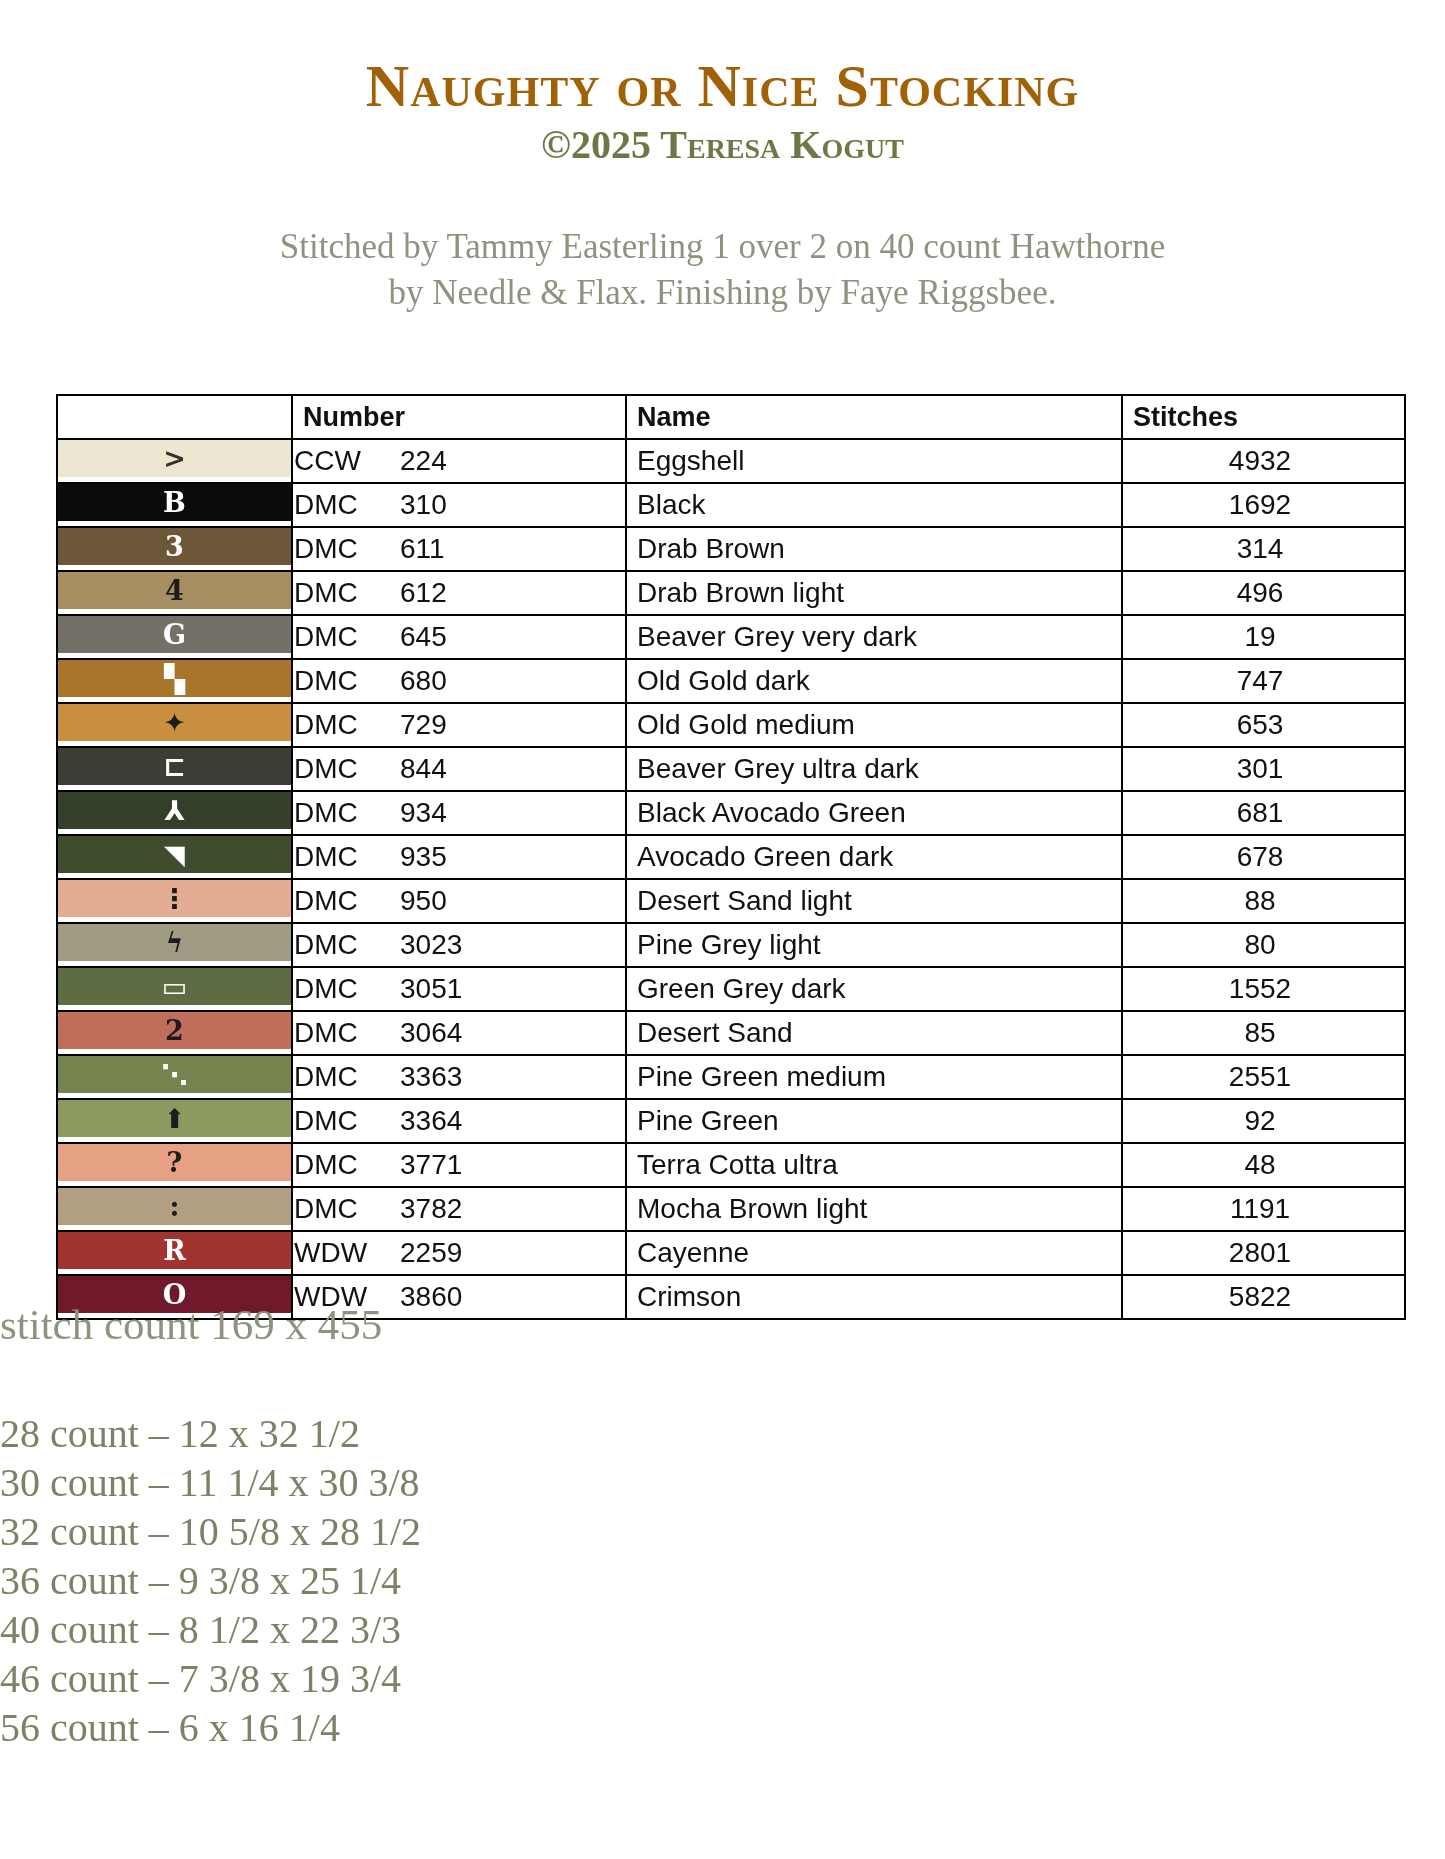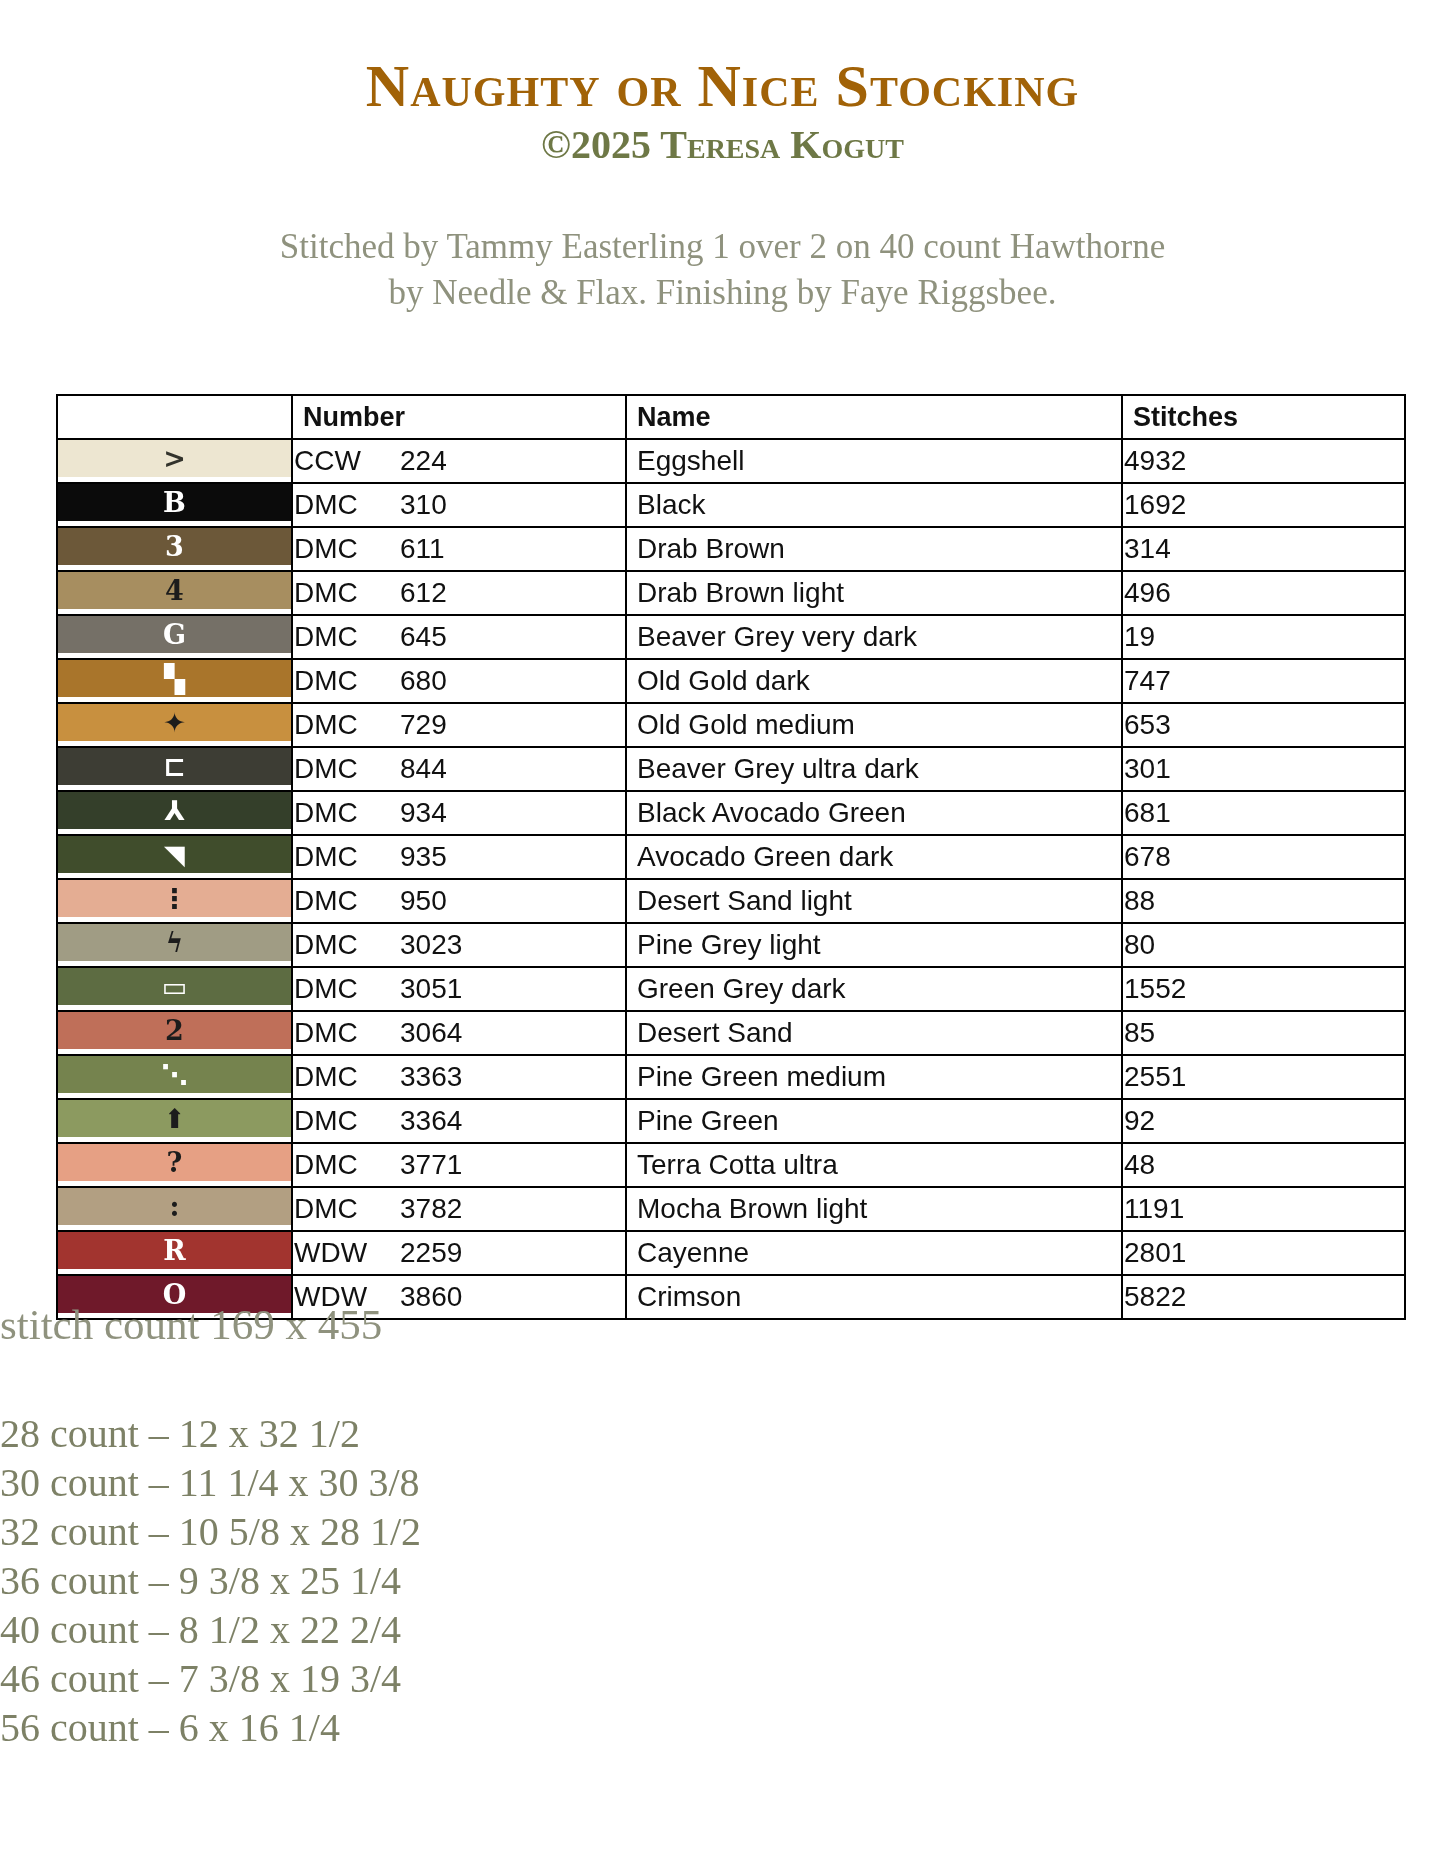--- a/index.html
+++ b/index.html
@@ -42,21 +42,21 @@
     position:absolute; left:0; right:0; top:0; bottom:5px;
     display:flex; align-items:center; justify-content:center;
   }
   .sym{
     font-family:"DejaVu Serif","DejaVu Sans","Liberation Serif",serif;
     font-weight:bold; font-size:27px; line-height:1;
   }
   td.num-cell{ }
   td.num-cell .brand{ display:inline-block; width:106px; }
   td.name-cell{ padding-left:10px; }
-  td.stitch-cell{ text-align:left; padding-right:8px; }
+  td.stitch-cell{ text-align:center; padding-right:8px; }
   .footer{ position:absolute; left:0; top:1300px; width:1445px; text-align:left; }
   .stitch-count{
     font-family:"Liberation Serif","DejaVu Serif",serif;
     font-size:43px; color:#8f927e;
   }
   .counts{
     margin-top:60px;
     font-family:"Liberation Serif","DejaVu Serif",serif;
     font-size:40px; line-height:49px; color:#7d8166;
   }
@@ -353,17 +353,17 @@
   </table>
 </div>
 
 <div class="footer">
   <div class="stitch-count">stitch count 169 x 455</div>
   <div class="counts">
       <div>28 count – 12 x 32 1/2</div>
       <div>30 count – 11 1/4 x 30 3/8</div>
       <div>32 count – 10 5/8 x 28 1/2</div>
       <div>36 count – 9 3/8 x 25 1/4</div>
-      <div>40 count – 8 1/2 x 22 2/4</div>
+      <div>40 count – 8 1/2 x 22 3/3</div>
       <div>46 count – 7 3/8 x 19 3/4</div>
       <div>56 count – 6 x 16 1/4</div>
     </div>
 </div>
 
 </body></html>

